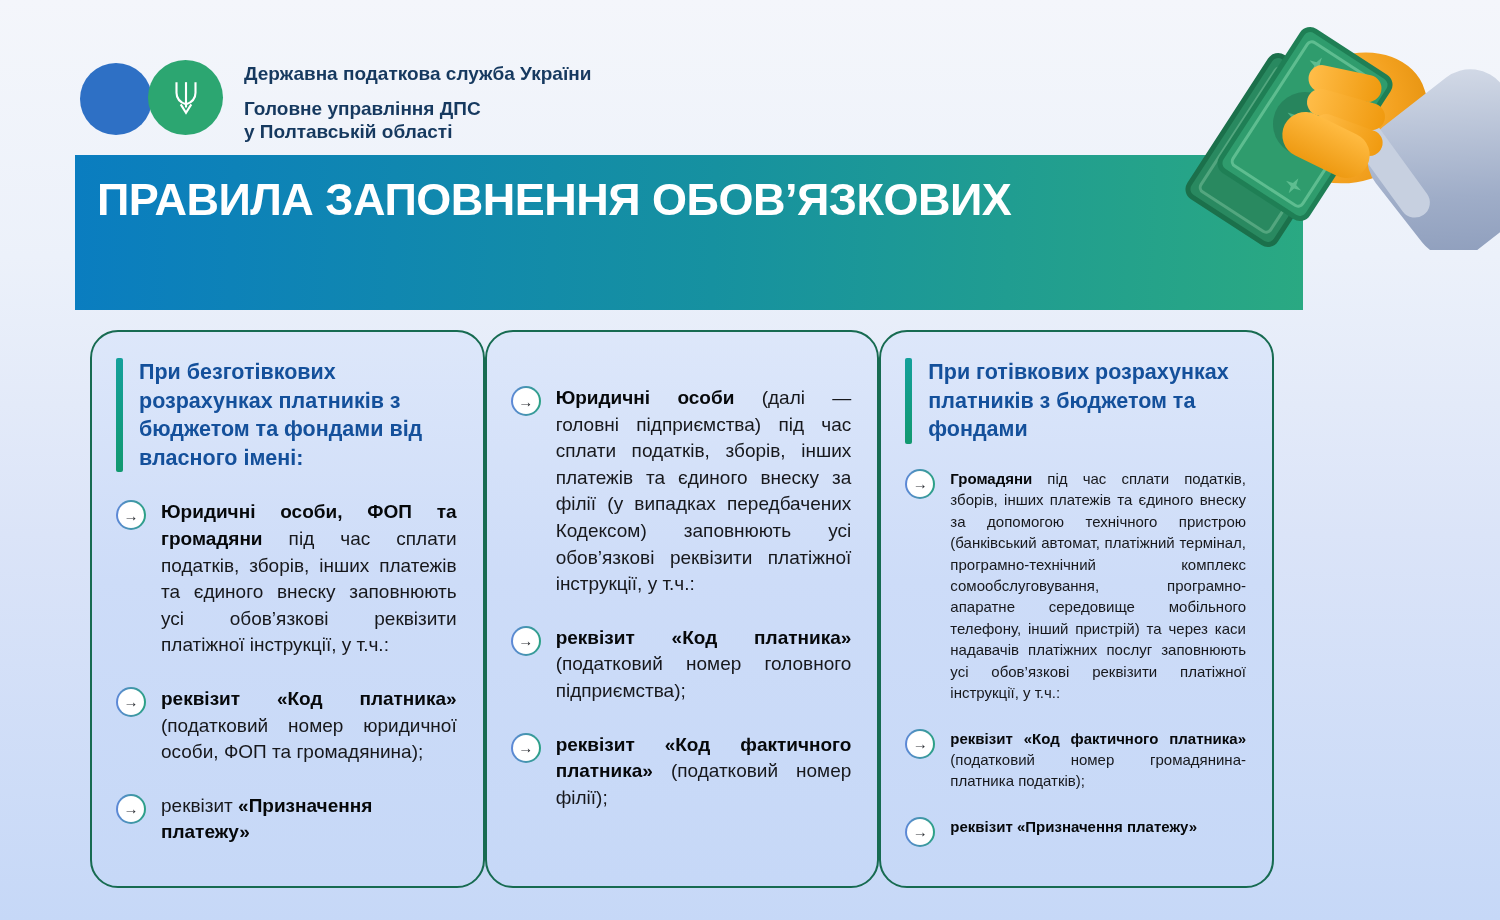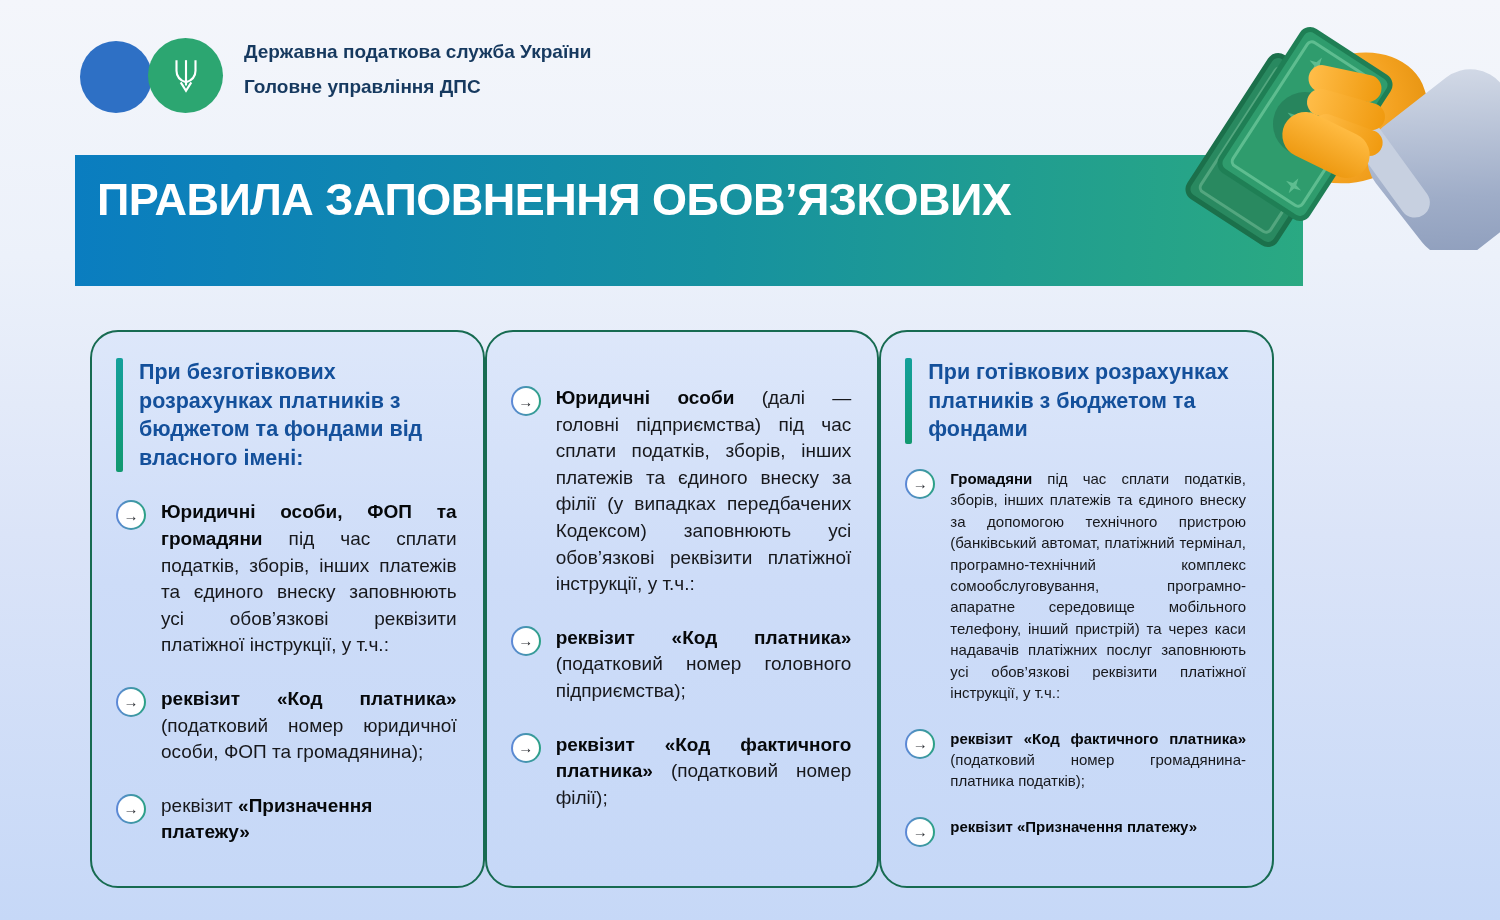--- a/index.html
+++ b/index.html
@@ -2,30 +2,30 @@
 <html lang="uk"><head>
 <meta charset="utf-8">
 <style>
   html,body{margin:0;padding:0;}
   body{
     width:1500px;height:920px;position:relative;overflow:hidden;
     font-family:"Liberation Sans",sans-serif;
     background:linear-gradient(180deg,#f4f6fb 0%,#ecf1fa 28%,#dbe4f8 58%,#c6d8f7 100%);
   }
   
-  .header{position:absolute;left:80px;top:38px;display:flex;align-items:flex-start;}
+  .header{position:absolute;left:80px;top:60px;display:flex;align-items:flex-start;}
   .logo{position:relative;width:142px;height:78px;flex:0 0 auto;}
   .logo-blue{position:absolute;left:0;top:3px;width:72px;height:72px;border-radius:50%;background:#2e70c5;}
   .logo-green{position:absolute;left:68px;top:0;width:75px;height:75px;border-radius:50%;background:#2ca671;
     display:flex;align-items:center;justify-content:center;}
   .org{margin-left:22px;color:#16395f;padding-top:2px;}
   .org p{margin:0;font-size:19px;font-weight:700;line-height:1.24;}
   .org .org-line1{margin-bottom:11px;}
   
-  .banner{position:absolute;left:75px;top:155px;width:1228px;height:131px;box-sizing:border-box;
+  .banner{position:absolute;left:75px;top:155px;width:1228px;height:155px;box-sizing:border-box;
     background:linear-gradient(92deg,#0a7dc0 0%,#1691a0 52%,#2aa982 100%);
     color:#fff;padding:17px 10px 0 22px;z-index:1;}
   .banner-line{display:block;font-size:45px;font-weight:800;letter-spacing:-0.5px;line-height:1.24;white-space:nowrap;}
   
   .illo{position:absolute;top:0;right:0;width:315px;height:250px;z-index:5;overflow:hidden;}
   .sleeve{position:absolute;right:-42px;top:86px;width:160px;height:155px;border-radius:40px;
     background:linear-gradient(215deg,#d3dae7 5%,#9fadc8 65%,#8b9bba 100%);transform:rotate(-38deg);z-index:2;}
   .cuff{position:absolute;right:96px;top:108px;width:30px;height:118px;border-radius:15px;
     background:#c7d0e0;transform:rotate(-36deg);z-index:2;}
   .palm{position:absolute;right:70px;top:56px;width:158px;height:126px;border-radius:52% 48% 46% 54%;
@@ -78,20 +78,21 @@
       <svg width="30" height="38" viewBox="0 0 28 36" fill="none">
         <path d="M5 3 V13 Q5 21 14 24 Q23 21 23 13 V3" stroke="#ffffff" stroke-width="2" fill="none"></path>
         <path d="M14 3 V27" stroke="#ffffff" stroke-width="2"></path>
         <path d="M9 24 L14 32 L19 24" stroke="#ffffff" stroke-width="2" fill="none"></path>
       </svg>
     </div>
   </div>
   <div class="org">
     <p class="org-line1">Державна податкова служба України</p>
     <p class="org-line2">Головне управління ДПС</p>
+    <p class="org-line3">у Полтавській області</p>
   </div>
 </div>
 
 <div class="banner">
   <span class="banner-line">ПРАВИЛА ЗАПОВНЕННЯ ОБОВ’ЯЗКОВИХ</span>
 </div>
 
 <div class="illo">
   <div class="palm"></div>
   <div class="sleeve"></div>

